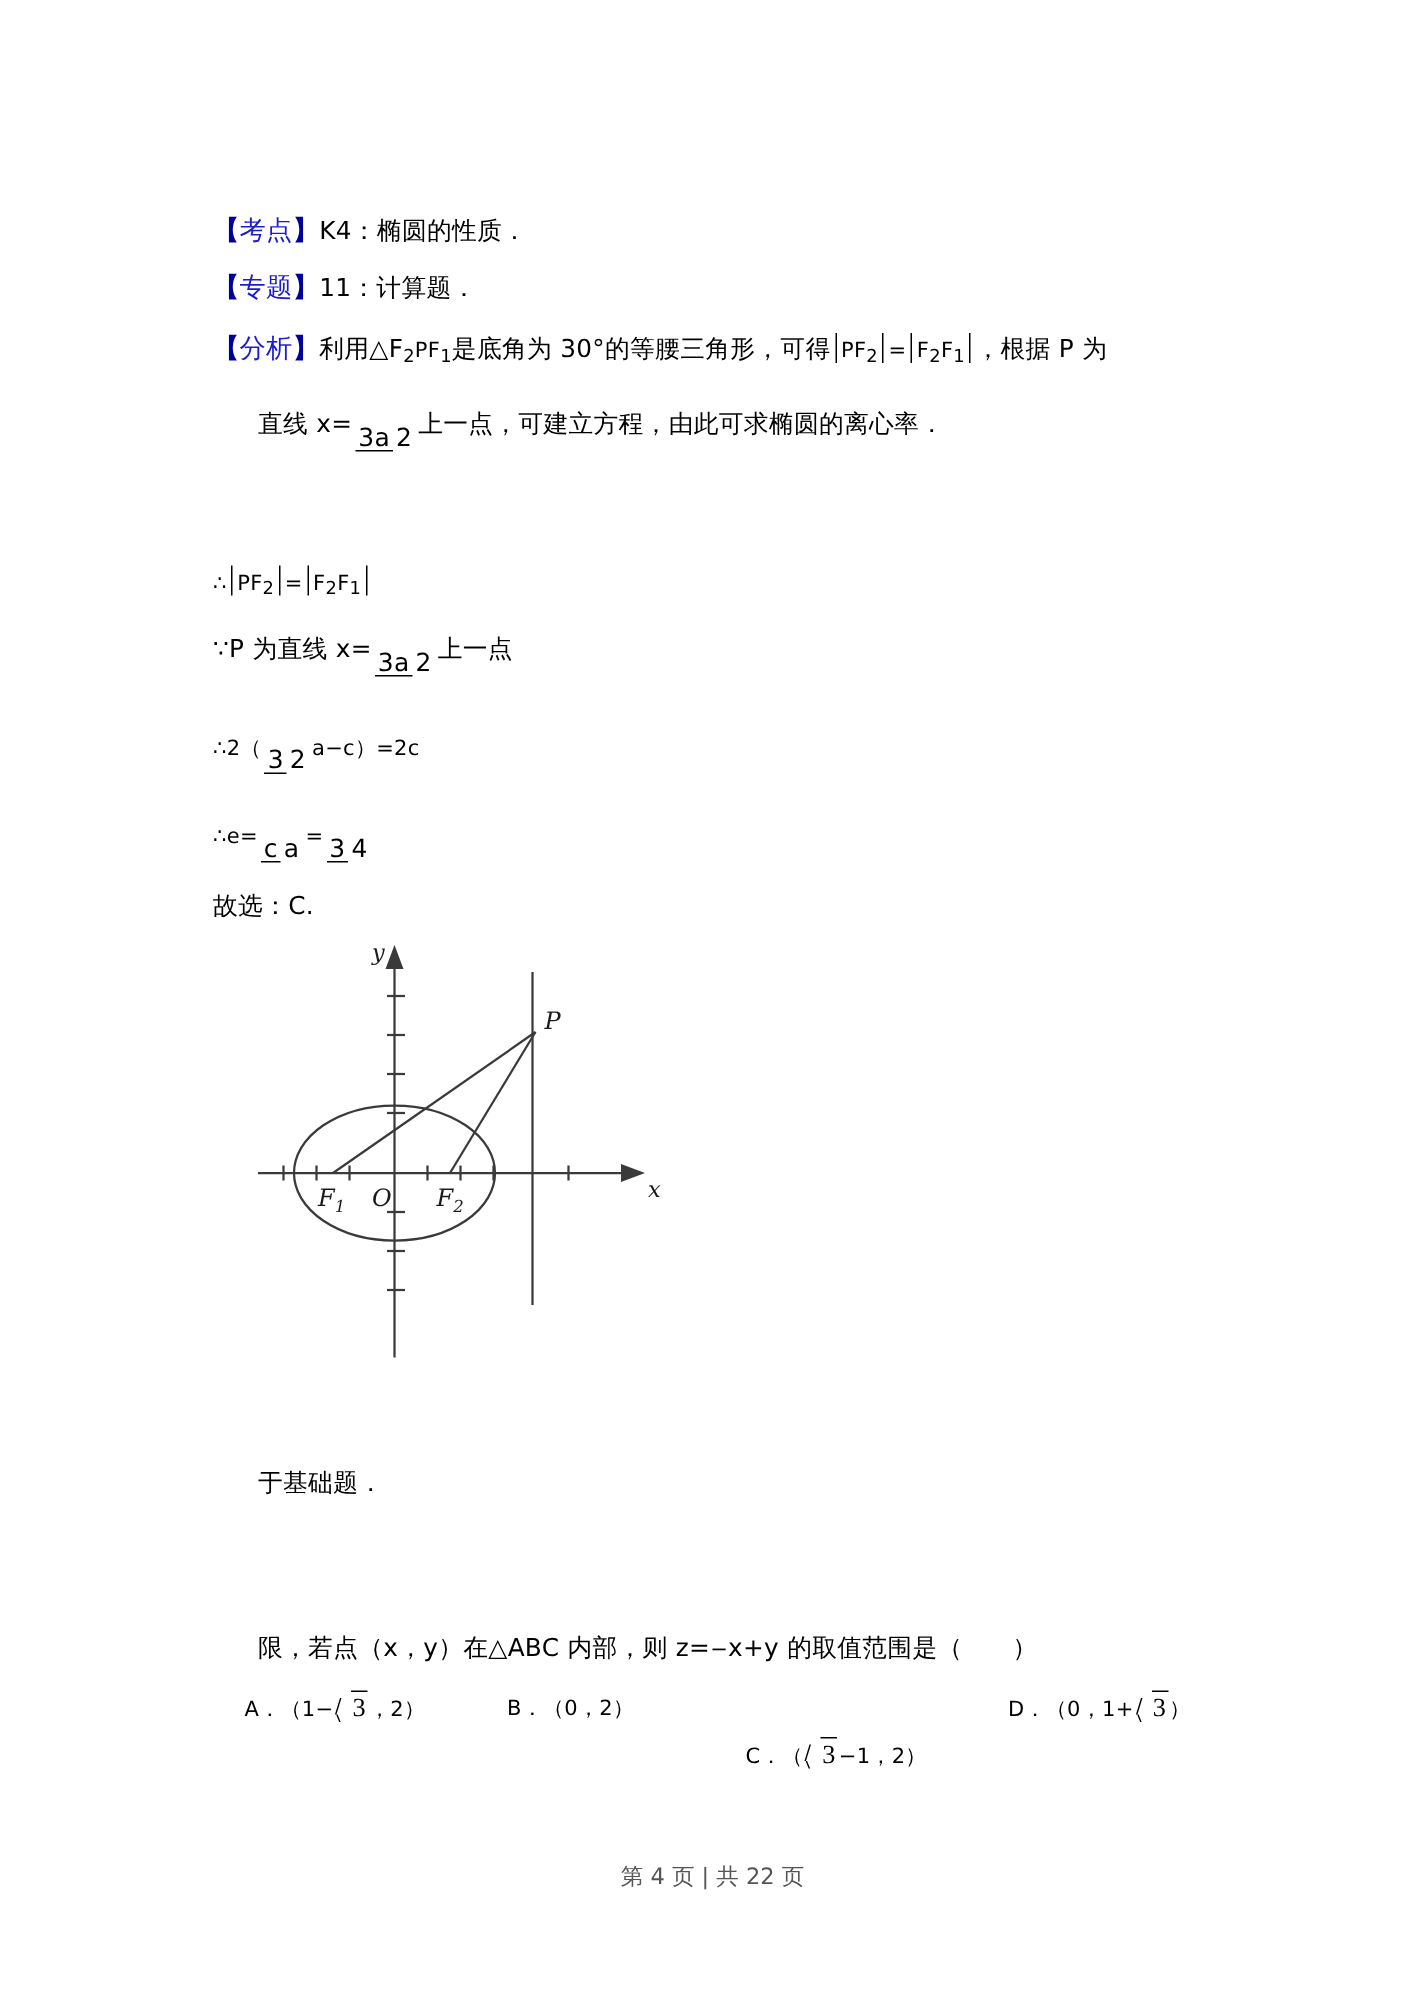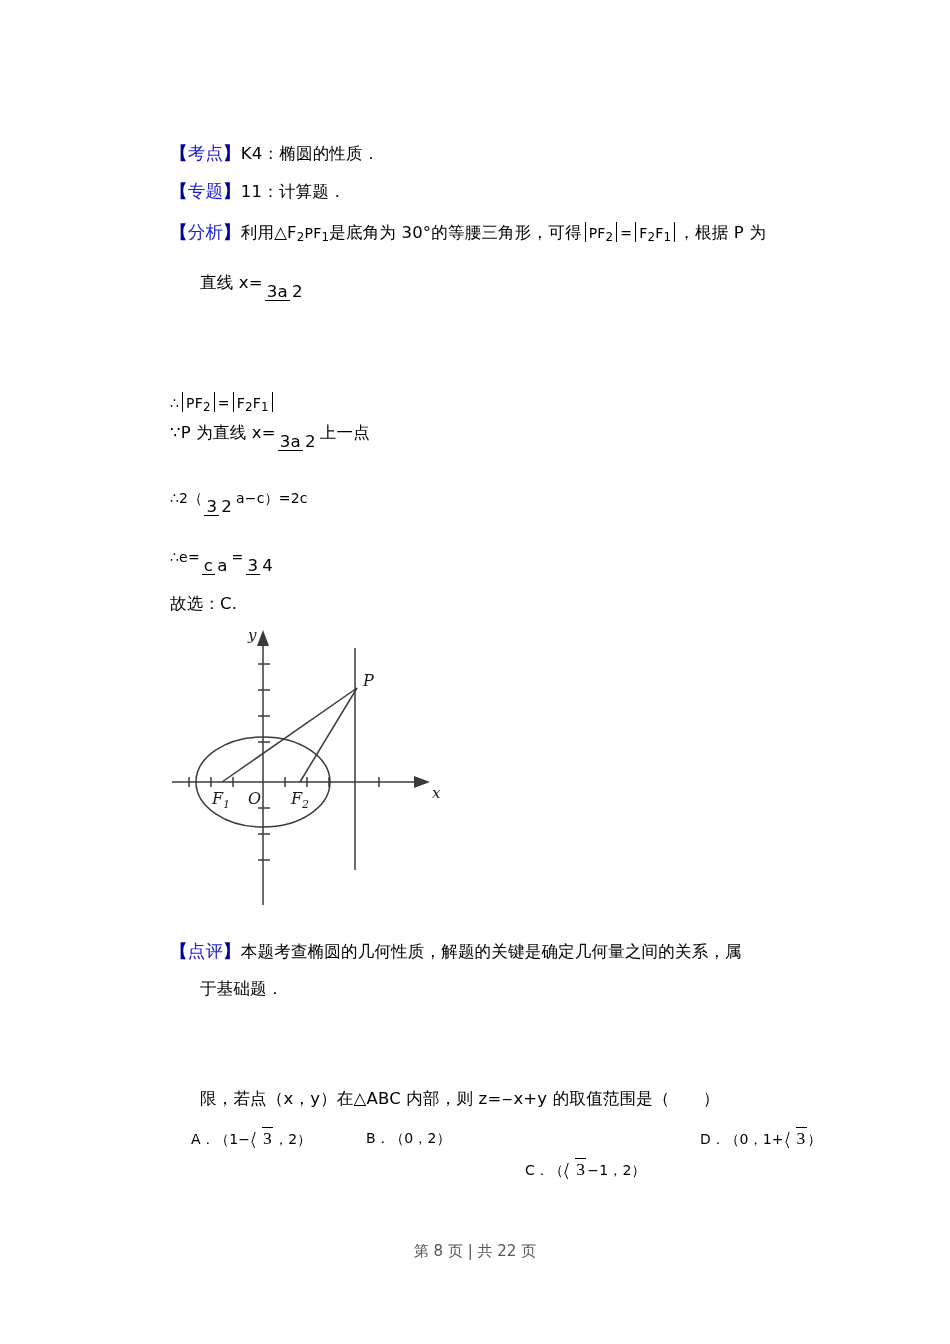--- a/index.html
+++ b/index.html
@@ -22,21 +22,20 @@
     height: 1344px;
   }
 
   
   .line {
     position: absolute;
     white-space: nowrap;
     font-size: 17.5px;
     line-height: 1.2;
     letter-spacing: 0.2px;
-    margin-left: 28px;
   }
   .tag {
     color: #1b1bd0;
     font-family: "Liberation Serif", "DejaVu Serif", serif;
   }
   .tag .brk { color: #00009a; font-weight: bold; }
   .han {
     font-family: "DejaVu Sans", "Liberation Sans", sans-serif;
     font-size: 16.5px;
   }
@@ -150,25 +149,25 @@
   </div>
 
   <div class="line" style="left:142px; top:222px;">
     <span class="tag"><span class="brk">【</span><span>分析</span><span class="brk">】</span></span><span class="han">利用△F</span><sub class="sans">2</sub><span class="mathvar">PF</span><sub class="sans">1</sub><span class="han">是底角为 30°的等腰三角形，可得</span><span class="bar"></span><span class="mathvar">PF</span><sub class="sans">2</sub><span class="bar"></span><span class="mathvar">=</span><span class="bar"></span><span class="mathvar">F</span><sub class="sans">2</sub><span class="mathvar">F</span><sub class="sans">1</sub><span class="bar"></span><span class="han">，根据 P 为</span>
   </div>
 
   <div class="line" style="left:172px; top:272px;">
     <span class="han">直线 x=</span><span class="frac">
         <span class="num">3a</span>
         <span class="den">2</span>
-      </span>
-  </div>
-
-
-  <div class="line" style="left:142px; top:392px;">
+      </span><span class="han">上一点，可建立方程，由此可求椭圆的离心率．</span>
+  </div>
+
+
+  <div class="line" style="left:142px; top:377px;">
     <span class="mathvar">∴</span><span class="bar"></span><span class="mathvar">PF</span><sub class="sans">2</sub><span class="bar"></span><span class="mathvar">=</span><span class="bar"></span><span class="mathvar">F</span><sub class="sans">2</sub><span class="mathvar">F</span><sub class="sans">1</sub><span class="bar"></span>
   </div>
 
   <div class="line" style="left:142px; top:422px;">
     <span class="han">∵P 为直线 x=</span><span class="frac">
         <span class="num">3a</span>
         <span class="den">2</span>
       </span><span class="han">上一点</span>
   </div>
 
@@ -232,23 +231,20 @@
 
       <text x="88" y="20" font-family="DejaVu Serif, Liberation Serif, serif" font-size="15" font-style="italic" fill="#1a1a1a">y</text>
       <text x="272" y="178" font-family="DejaVu Serif, Liberation Serif, serif" font-size="15" font-style="italic" fill="#1a1a1a">x</text>
       <text x="88" y="184" font-family="DejaVu Serif, Liberation Serif, serif" font-size="16" font-style="italic" fill="#1a1a1a">O</text>
       <text x="52" y="184" font-family="DejaVu Serif, Liberation Serif, serif" font-size="16" font-style="italic" fill="#1a1a1a"><tspan>F</tspan><tspan dy="4" font-size="11">1</tspan></text>
       <text x="131" y="184" font-family="DejaVu Serif, Liberation Serif, serif" font-size="16" font-style="italic" fill="#1a1a1a"><tspan>F</tspan><tspan dy="4" font-size="11">2</tspan></text>
       <text x="203" y="66" font-family="DejaVu Serif, Liberation Serif, serif" font-size="16" font-style="italic" fill="#1a1a1a">P</text>
     </svg>
   </div>
 
-  <div class="line" style="left:142px; top:941px;">
-    <span class="tag"><span class="brk">【</span><span>点评</span><span class="brk">】</span></span><span class="han">本题考查椭圆的几何性质，解题的关键是确定几何量之间的关系，属</span>
-  </div>
   <div class="line" style="left:172px; top:978px;">
     <span class="han">于基础题．</span>
   </div>
 
   <div class="line" style="left:172px; top:1088px;">
     <span class="han">限，若点（x，y）在△ABC 内部，则 z=</span><span class="mathvar">−</span><span class="han">x+y 的取值范围是（　　）</span>
   </div>
 
   <div class="line" style="left:163px; top:1127px;">
     <span class="mathvar">A．</span><span class="mathvar">（1</span><span class="mathvar">−</span><span class="sqrt"><span class="rad">3</span></span><span class="mathvar">，2）</span>
@@ -260,16 +256,16 @@
 
   <div class="line" style="left:497px; top:1158px;">
     <span class="mathvar">C．</span><span class="mathvar">（</span><span class="sqrt"><span class="rad">3</span></span><span class="mathvar">−</span><span class="mathvar">1</span><span class="mathvar">，2）</span>
   </div>
 
   <div class="line" style="left:672px; top:1127px;">
     <span class="mathvar">D．</span><span class="mathvar">（0，1+</span><span class="sqrt"><span class="rad">3</span></span><span class="mathvar">）</span>
   </div>
 
   <div class="footer">
-    <span>第 8 页 | 共 22 页</span>
+    <span>第 4 页 | 共 22 页</span>
   </div>
 
 </div>
 
 </body></html>

